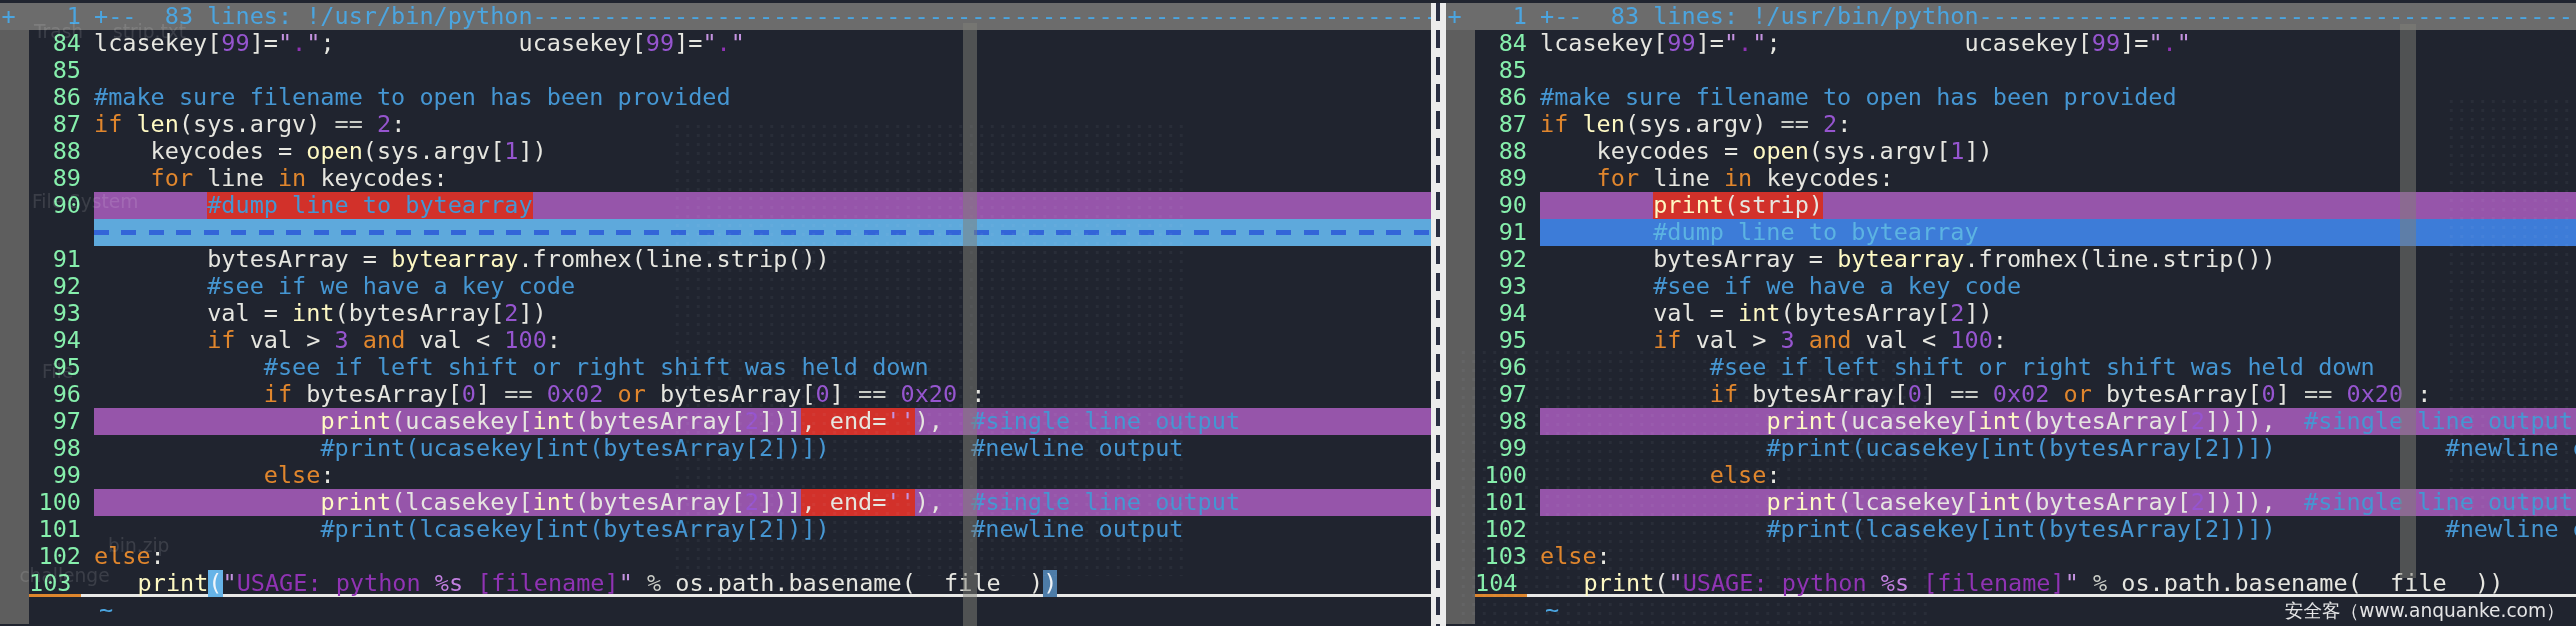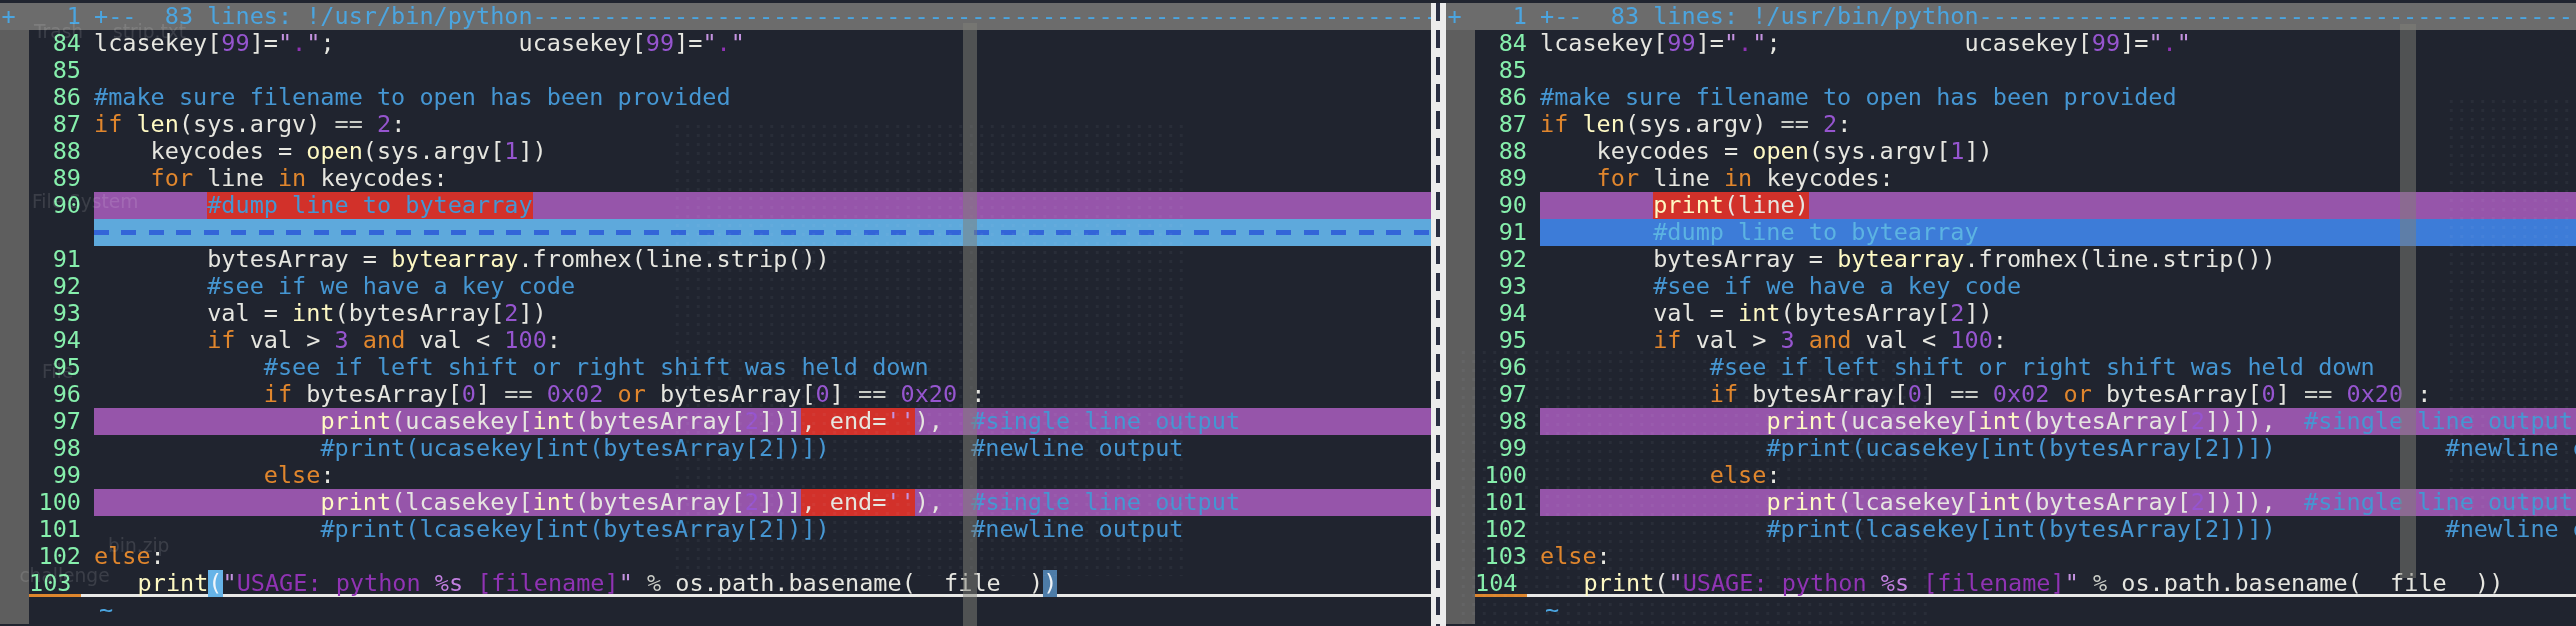--- a/index.html
+++ b/index.html
@@ -95,35 +95,36 @@
       <div class="bar"></div>
     </div>
   <div id="right-pane" class="pane">
       <div class="row fold"><span class="fc">+</span><span class="lnum">1</span><span class="txt"><span class="seg c" style="color: rgb(75, 165, 224);">+--  83 lines: !/usr/bin/python----------------------------------------------------------------------</span></span></div>
       <div class="row"><span class="fc"></span><span class="lnum">84</span><span class="txt"><span class="seg w">lcasekey[</span><span class="seg n">99</span><span class="seg w">]=</span><span class="seg q">"</span><span class="seg s">.</span><span class="seg q">"</span><span class="seg w">;</span><span class="seg w">             </span><span class="seg w">ucasekey[</span><span class="seg n">99</span><span class="seg w">]=</span><span class="seg q">"</span><span class="seg s">.</span><span class="seg q">"</span></span></div>
       <div class="row"><span class="fc"></span><span class="lnum">85</span><span class="txt"></span></div>
       <div class="row"><span class="fc"></span><span class="lnum">86</span><span class="txt"><span class="seg c">#make sure filename to open has been provided</span></span></div>
       <div class="row"><span class="fc"></span><span class="lnum">87</span><span class="txt"><span class="seg k">if</span><span class="seg w"> </span><span class="seg f">len</span><span class="seg w">(sys.argv) </span><span class="seg o">==</span><span class="seg w"> </span><span class="seg n">2</span><span class="seg w">:</span></span></div>
       <div class="row"><span class="fc"></span><span class="lnum">88</span><span class="txt"><span class="seg w">    keycodes = </span><span class="seg f">open</span><span class="seg w">(sys.argv[</span><span class="seg n">1</span><span class="seg w">])</span></span></div>
       <div class="row"><span class="fc"></span><span class="lnum">89</span><span class="txt"><span class="seg w">    </span><span class="seg k">for</span><span class="seg w"> line </span><span class="seg k">in</span><span class="seg w"> keycodes:</span></span></div>
-      <div class="row chg"><span class="fc"></span><span class="lnum">90</span><span class="txt"><span class="seg w">        </span><span class="seg f bgR">print</span><span class="seg w bgR">(line)</span></span></div>
+      <div class="row chg"><span class="fc"></span><span class="lnum">90</span><span class="txt"><span class="seg w">        </span><span class="seg f bgR">print</span><span class="seg w bgR">(strip)</span></span></div>
       <div class="row addrow"><span class="fc"></span><span class="lnum">91</span><span class="txt"><span class="seg w">        </span><span class="seg add">#dump line to bytearray</span></span></div>
       <div class="row"><span class="fc"></span><span class="lnum">92</span><span class="txt"><span class="seg w">        bytesArray = </span><span class="seg f">bytearray</span><span class="seg w">.fromhex(line.strip())</span></span></div>
       <div class="row"><span class="fc"></span><span class="lnum">93</span><span class="txt"><span class="seg w">        </span><span class="seg c">#see if we have a key code</span></span></div>
       <div class="row"><span class="fc"></span><span class="lnum">94</span><span class="txt"><span class="seg w">        val = </span><span class="seg f">int</span><span class="seg w">(bytesArray[</span><span class="seg n">2</span><span class="seg w">])</span></span></div>
       <div class="row"><span class="fc"></span><span class="lnum">95</span><span class="txt"><span class="seg w">        </span><span class="seg k">if</span><span class="seg w"> val &gt; </span><span class="seg n">3</span><span class="seg w"> </span><span class="seg k">and</span><span class="seg w"> val &lt; </span><span class="seg n">100</span><span class="seg w">:</span></span></div>
       <div class="row"><span class="fc"></span><span class="lnum">96</span><span class="txt"><span class="seg w">            </span><span class="seg c">#see if left shift or right shift was held down</span></span></div>
       <div class="row"><span class="fc"></span><span class="lnum">97</span><span class="txt"><span class="seg w">            </span><span class="seg k">if</span><span class="seg w"> bytesArray[</span><span class="seg n">0</span><span class="seg w">] </span><span class="seg o">==</span><span class="seg w"> </span><span class="seg n">0x02</span><span class="seg w"> </span><span class="seg k">or</span><span class="seg w"> bytesArray[</span><span class="seg n">0</span><span class="seg w">] </span><span class="seg o">==</span><span class="seg w"> </span><span class="seg n">0x20</span><span class="seg w"> :</span></span></div>
       <div class="row chg"><span class="fc"></span><span class="lnum">98</span><span class="txt"><span class="seg w">                </span><span class="seg f">print</span><span class="seg w">(ucasekey[</span><span class="seg f">int</span><span class="seg w">(bytesArray[</span><span class="seg n">2</span><span class="seg w">])]),  </span><span class="seg c">#single line output</span></span></div>
       <div class="row"><span class="fc"></span><span class="lnum">99</span><span class="txt"><span class="seg w">                </span><span class="seg c">#print(ucasekey[int(bytesArray[2])])</span><span class="seg w">            </span><span class="seg c">#newline output</span></span></div>
       <div class="row"><span class="fc"></span><span class="lnum">100</span><span class="txt"><span class="seg w">            </span><span class="seg k">else</span><span class="seg w">:</span></span></div>
       <div class="row chg"><span class="fc"></span><span class="lnum">101</span><span class="txt"><span class="seg w">                </span><span class="seg f">print</span><span class="seg w">(lcasekey[</span><span class="seg f">int</span><span class="seg w">(bytesArray[</span><span class="seg n">2</span><span class="seg w">])]),  </span><span class="seg c">#single line output</span></span></div>
       <div class="row"><span class="fc"></span><span class="lnum">102</span><span class="txt"><span class="seg w">                </span><span class="seg c">#print(lcasekey[int(bytesArray[2])])</span><span class="seg w">            </span><span class="seg c">#newline output</span></span></div>
       <div class="row"><span class="fc"></span><span class="lnum">103</span><span class="txt"><span class="seg k">else</span><span class="seg w">:</span></span></div>
       <div class="row ur"><span class="fc"></span><span class="lnum">104</span><span class="txt"><span class="seg w">    </span><span class="seg f">print</span><span class="seg w">(</span><span class="seg q">"</span><span class="seg s">USAGE: python </span><span class="seg sf">%s</span><span class="seg s"> [filename]</span><span class="seg q">"</span><span class="seg w"> </span><span class="seg o">%</span><span class="seg w"> os.path.basename(__file__))</span></span></div>
       <div class="row"><span class="fc"></span><span class="lnum"></span><span class="txt"><span class="seg tilde">~</span></span></div>
     </div>
 
   <div class="gbar" style="left:963px;top:23px;width:13.8px;height:604px;"></div>
   <div class="gbar" style="left:2400px;top:24px;width:16px;height:554px;"></div>
 
+  <div id="watermark">安全客（www.anquanke.com）</div>
 </div>
 
 
 </body></html>

